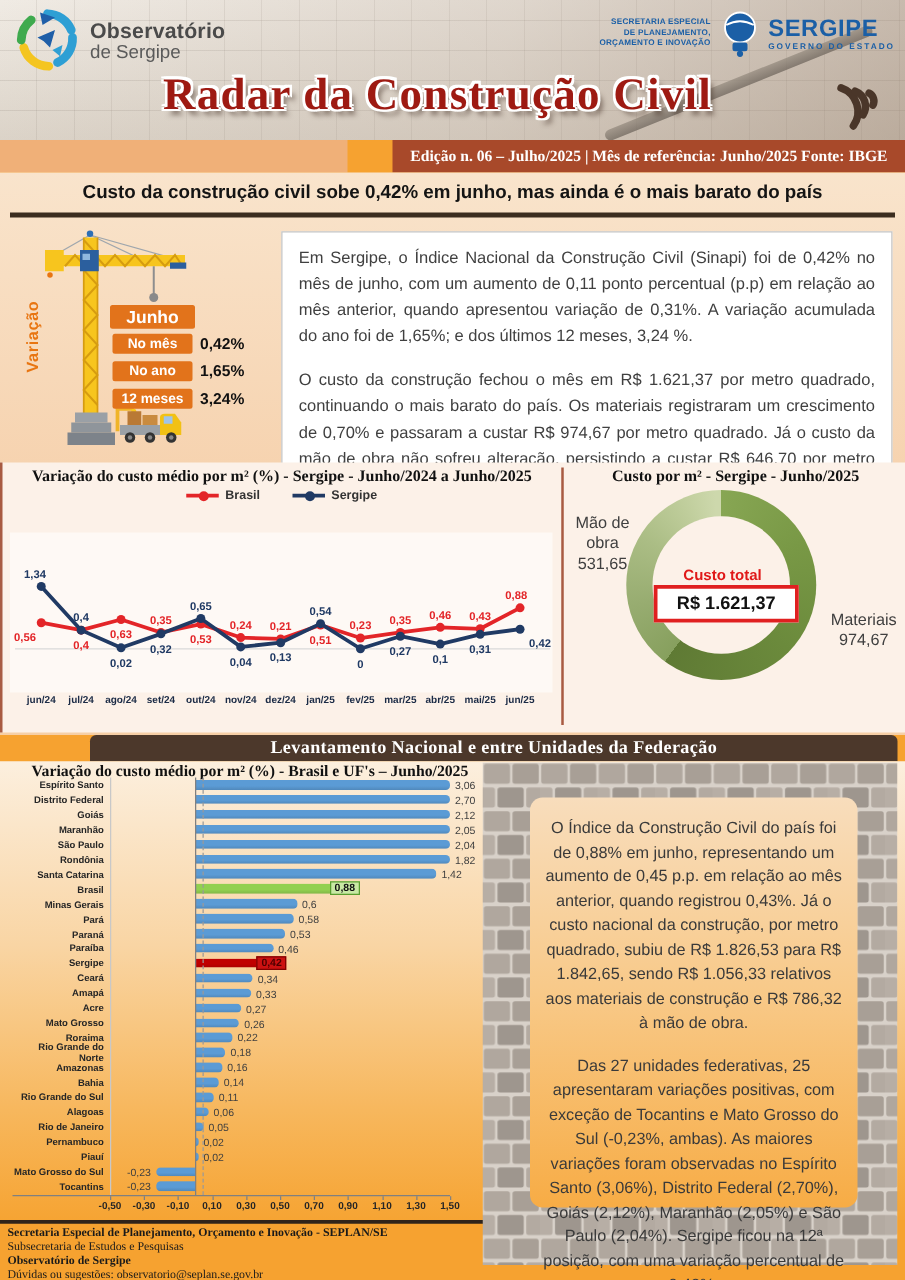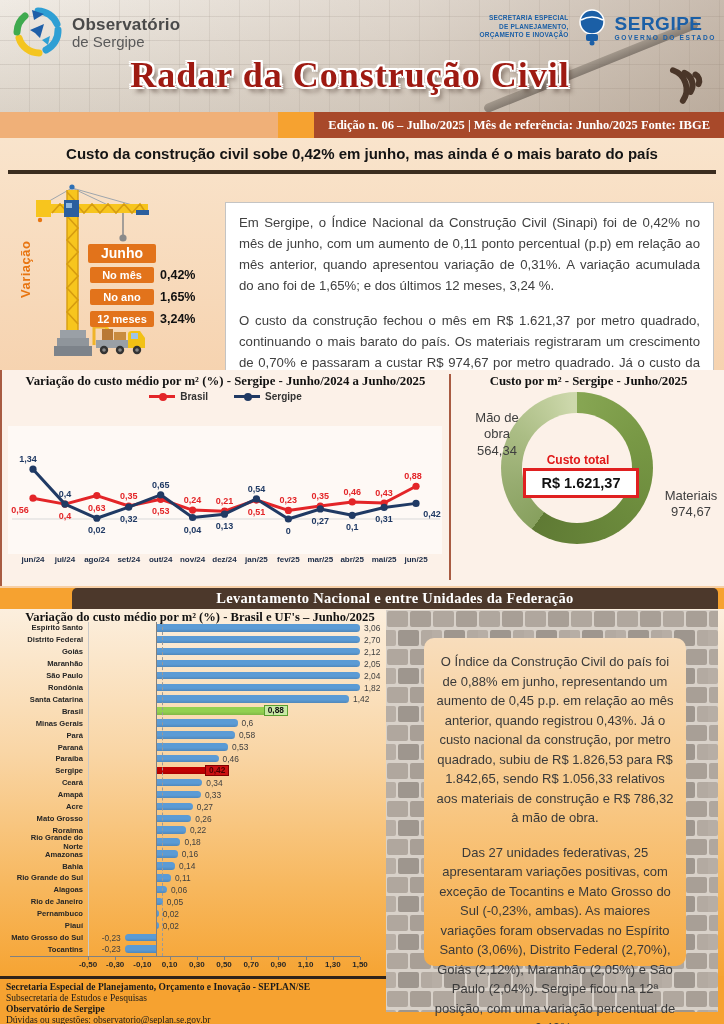--- a/index.html
+++ b/index.html
@@ -39,21 +39,21 @@
   .headline{padding-top:7px;text-align:center;font-size:15px;font-weight:bold;color:#141414;}
   .rule{height:4px;background:#3B2D1F;margin:8px 8px 0 8px;}
   .content-row{position:absolute;top:42px;left:0;width:724px;height:188px;display:flex;padding:0 10px;box-sizing:border-box;gap:8px;}
   .crane-panel{position:relative;width:207px;height:188px;flex:none;}
   .variacao{position:absolute;left:8px;top:62px;transform:rotate(-90deg);transform-origin:left top;
      color:#E87511;font-weight:bold;font-size:13px;letter-spacing:.5px;top:118px;}
   .vbox{position:absolute;background:#E2731B;color:#FFF;font-weight:bold;text-align:center;border-radius:2px;}
   .vbox.big{left:78px;top:64px;width:68px;height:19px;font-size:14px;line-height:19px;}
   .vrow{left:80px;width:64px;height:16px;font-size:11px;line-height:16px;}
   .vval{position:absolute;left:150px;width:52px;font-weight:bold;font-size:12.5px;color:#111;line-height:16px;}
-  .text-card{flex:1;background:#FFF;border:1px solid #C4C4C4;margin-top:22px;height:168px;
+  .text-card{flex:1;background:#FFF;border:1px solid #C4C4C4;margin-top:5px;height:168px;
      padding:9px 13px;box-sizing:content-box;}
   .text-card p{margin:0;font-size:13.2px;line-height:1.6;color:#404040;text-align:justify;}
   .text-card p + p{margin-top:13px;}
 
   
   .charts-row{position:absolute;top:232px;left:0;width:724px;height:216px;background:#FCF1E8;
       border-left:2px solid #A85B42;box-sizing:border-box;}
   .chart-divider{position:absolute;left:447px;top:4px;width:2px;height:206px;background:#A85B42;}
   .line-panel{position:absolute;left:0;top:0;width:447px;height:216px;}
   .chart-title{font-family:"Liberation Serif",serif;font-weight:bold;font-size:12.8px;color:#111;
@@ -65,21 +65,21 @@
   .legend-line.brasil,.legend-line.brasil .dot{background:#E32528;}
   .legend-line.sergipe,.legend-line.sergipe .dot{background:#203A64;}
   #line-svg{position:absolute;left:0;top:32px;}
   .xlab{font:bold 8px "Liberation Sans",sans-serif;fill:#1A2A45;}
   .dlab{font:bold 9px "Liberation Sans",sans-serif;}
 
   .donut-panel{position:absolute;left:449px;top:0;width:275px;height:216px;}
   .donut-ring{position:absolute;left:50px;top:22px;width:152px;height:152px;border-radius:50%;}
   .donut-ring::after{content:"";position:absolute;left:21px;top:21px;width:110px;height:110px;border-radius:50%;background:#FCF1E8;}
   .donut-lab{position:absolute;font-size:13px;color:#404040;text-align:center;line-height:1.25;}
-  .donut-lab.mao{left:15px;top:40px;width:62px;}
+  .donut-lab.mao{left:0px;top:40px;width:62px;}
   .donut-lab.mat{left:206px;top:118px;width:68px;}
   .center-cap{position:absolute;left:62px;top:83px;width:130px;text-align:center;color:#E01818;font-weight:bold;font-size:12px;z-index:2;}
   .center-box{position:absolute;left:72px;top:98px;width:110px;height:24px;background:#FFF;border:3px solid #E02020;
       z-index:2;text-align:center;font-weight:bold;font-size:14.5px;line-height:24px;color:#111;}
 
   
   .section-bar{position:absolute;top:588px;left:72px;width:646px;height:21px;background:#4C382B;
       border-radius:5px 5px 0 0;color:#FFF;text-align:center;font-family:"Liberation Serif",serif;
       font-weight:bold;font-size:14.5px;line-height:21px;letter-spacing:.3px;}
 
@@ -318,21 +318,21 @@
             <text x="382.12" y="120.468" text-anchor="middle" class="dlab" fill="#203A64">0,31</text>
             <text x="430.04" y="115.376" text-anchor="middle" class="dlab" fill="#203A64">0,42</text>
           </svg>
       </div>
       <div class="chart-divider"></div>
       <div class="donut-panel">
         <div class="chart-title">Custo por m² - Sergipe - Junho/2025</div>
         <div class="donut-ring" id="donut-ring" style="background: conic-gradient(rgb(135, 166, 83) 0deg, rgb(120, 152, 69) 64.9deg, rgb(107, 138, 60) 134.2deg, rgb(95, 122, 52) 216.4deg, rgb(135, 160, 94) 216.4deg, rgb(151, 172, 112) 256.4deg, rgb(171, 189, 133) 301.4deg, rgb(191, 205, 155) 334.4deg, rgb(205, 216, 172) 356deg, rgb(205, 216, 172) 360deg);"></div>
         <div class="donut-lab mao">
           <div>Mão de obra</div>
-          <div>564,34</div>
+          <div>531,65</div>
         </div>
         <div class="donut-lab mat">
           <div>Materiais</div>
           <div>974,67</div>
         </div>
         <div class="center-cap">Custo total</div>
         <div class="center-box">R$ 1.621,37</div>
       </div>
     </div>
   </div>

